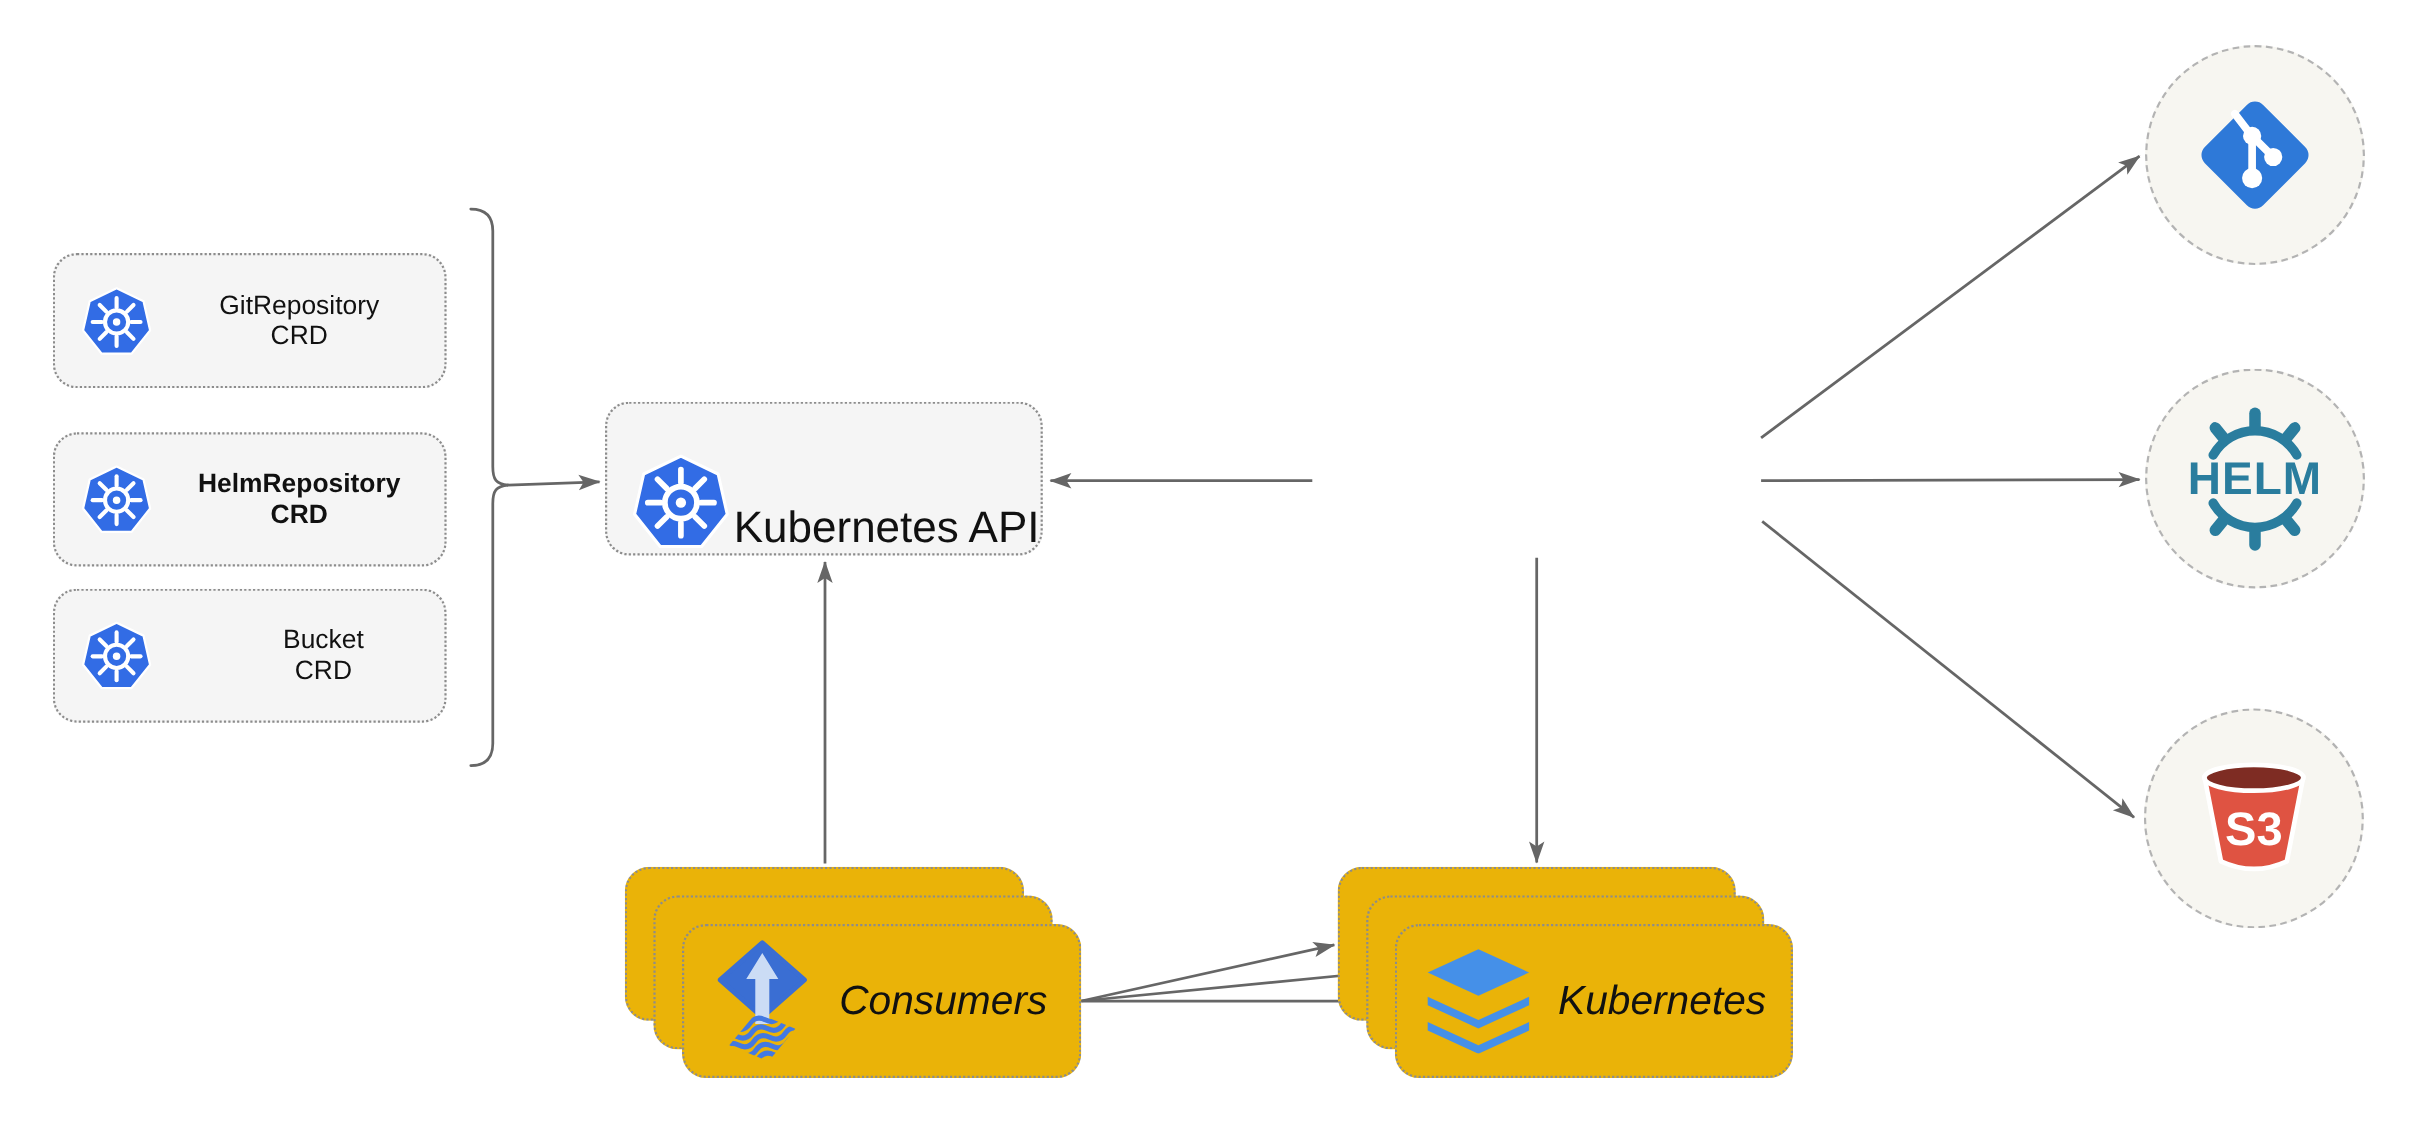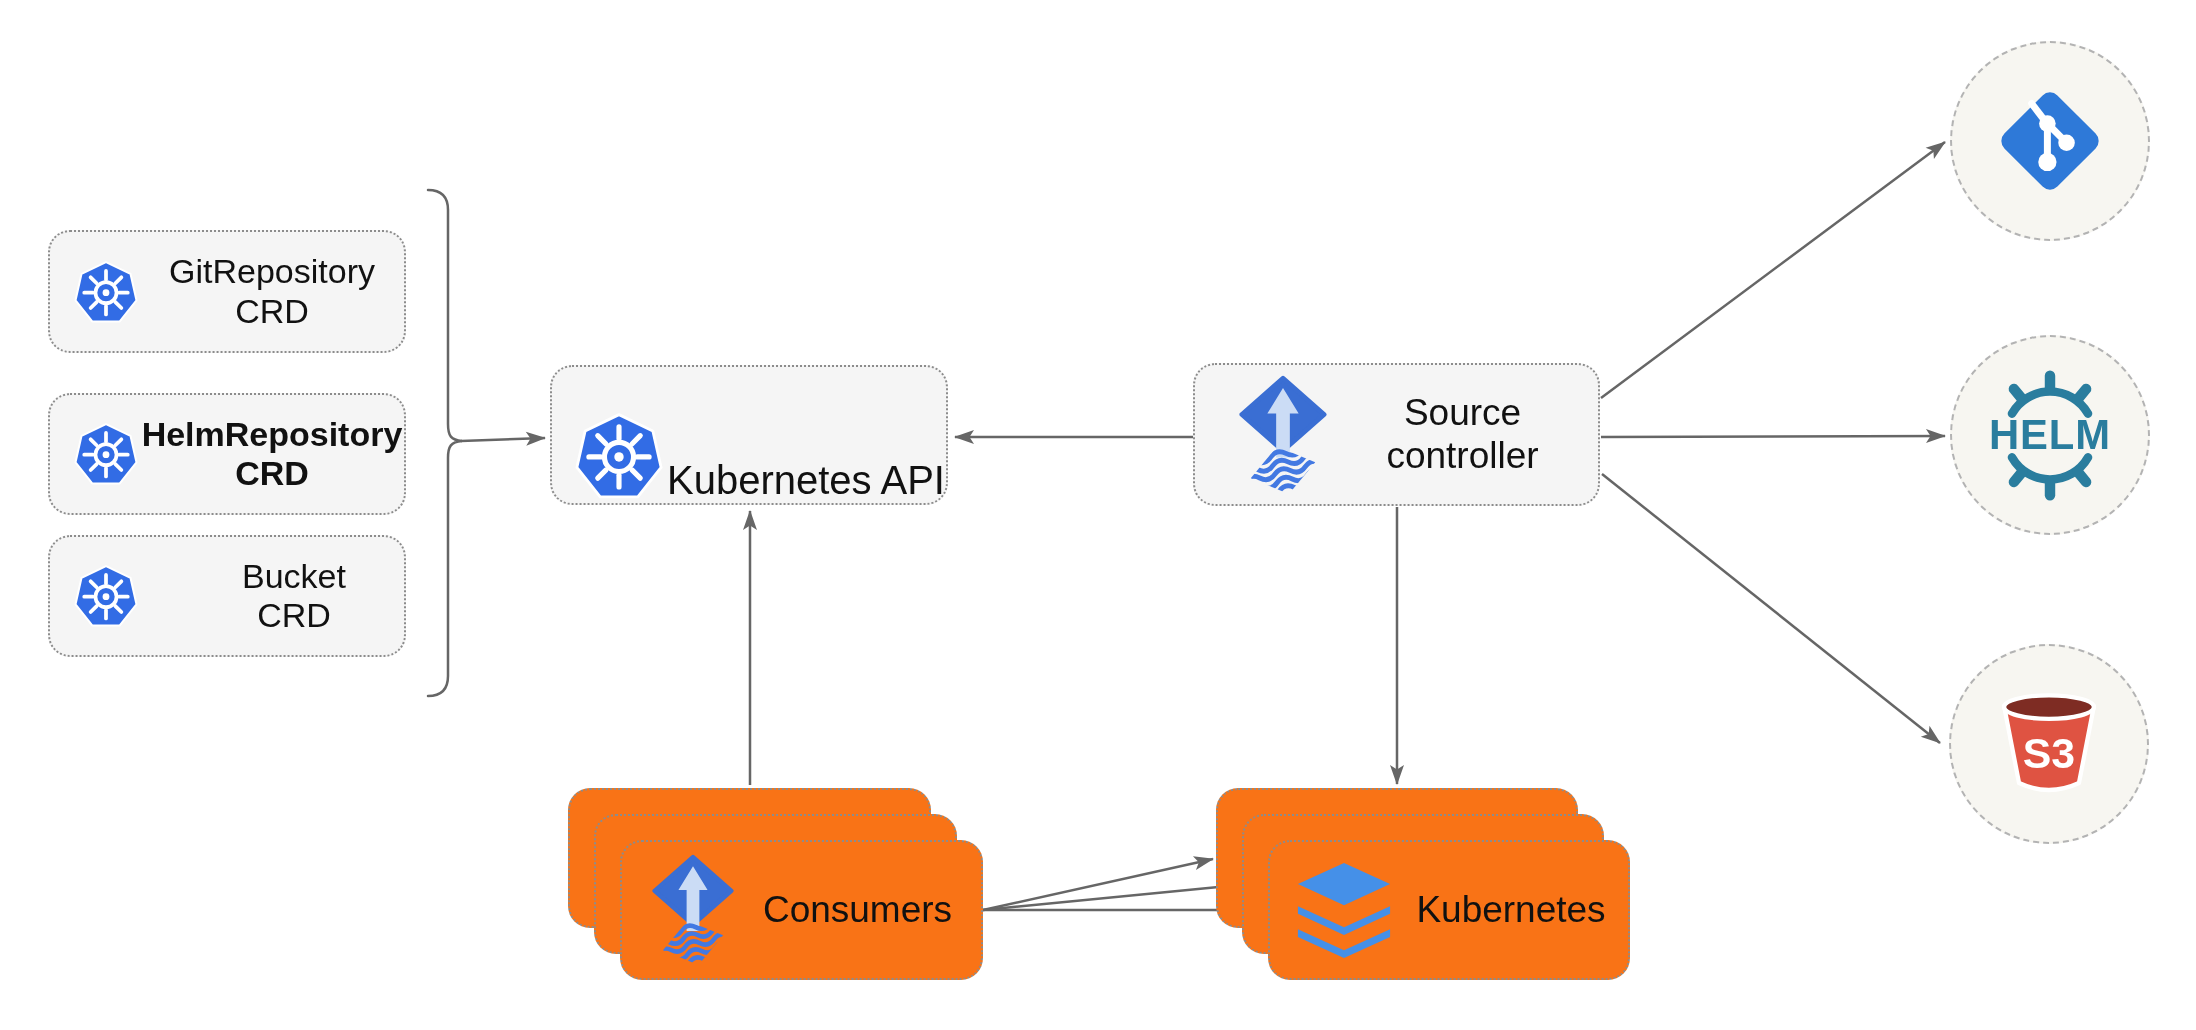--- a/index.html
+++ b/index.html
@@ -1,25 +1,25 @@
 <!DOCTYPE html>
 <html><head>
 <meta charset="utf-8">
 <style>
   html,body{margin:0;padding:0;background:#ffffff;}
   .stage{position:relative;width:2196px;height:1030px;background:#ffffff;overflow:hidden;
          font-family:"Liberation Sans",sans-serif;}
   .connectors{position:absolute;left:0;top:0;z-index:0;}
   .node{position:absolute;z-index:2;box-sizing:border-box;background:#f5f5f5;
         border:2.5px dotted #8c8c8c;border-radius:22px;display:flex;align-items:center;}
-  .stackbox{position:absolute;z-index:1;box-sizing:border-box;background:#f97316;
-        border:2.5px dotted #8c8c8c;border-radius:22px;}
+  .stackbox{position:absolute;z-index:1;box-sizing:border-box;background:#eab308;
+        border:2.5px dotted #8c8c8c;border-radius:22px;font-style:italic;}
   .stackbox.front{z-index:2;display:flex;align-items:center;}
   .label{flex:1;color:#111111;white-space:pre-line;text-align:center;line-height:1.16;}
-  .crd-label{font-size:34px;}
+  .crd-label{font-size:24px;}
   .node-label{font-size:37px;}
   .api-label{font-size:40px;}
   .circle{position:absolute;z-index:2;box-sizing:border-box;width:200px;height:200px;
         border-radius:50%;background:#f7f6f1;border:2.5px dashed #b3b3b3;
         display:flex;align-items:center;justify-content:center;}
   
   #crd-git   {left:48px; top:230px; width:358px; height:123px; padding-left:22px;}
   #crd-helm  {left:48px; top:393px; width:358px; height:122px; padding-left:22px;font-weight:bold;}
   #crd-bucket{left:48px; top:535px; width:358px; height:122px; padding-left:22px;gap:44px;}
   #k8s-api   {left:550px; top:365px; width:398px; height:140px; padding-left:20px;align-items:flex-end;}
@@ -162,27 +162,20 @@
 CRD</div>
   </div>
 
   <div class="node" id="k8s-api">
     <svg class="icon" width="94" height="94">
       <use href="#sym-k8s" width="94" height="94"></use>
       </svg>
     <div class="label api-label">Kubernetes API</div>
   </div>
 
-  <div class="node" id="source">
-    <svg class="icon" width="88" height="120">
-      <use href="#sym-flux" width="88" height="120"></use>
-      </svg>
-    <div class="label node-label">Source
-controller</div>
-  </div>
 
   <div class="stackbox" id="consumers-back"></div>
   <div class="stackbox" id="consumers-mid"></div>
   <div class="stackbox front" id="consumers-front">
     <svg class="icon" width="82" height="114">
       <use href="#sym-flux" width="82" height="114"></use>
       </svg>
     <div class="label node-label">Consumers</div>
   </div>
 

